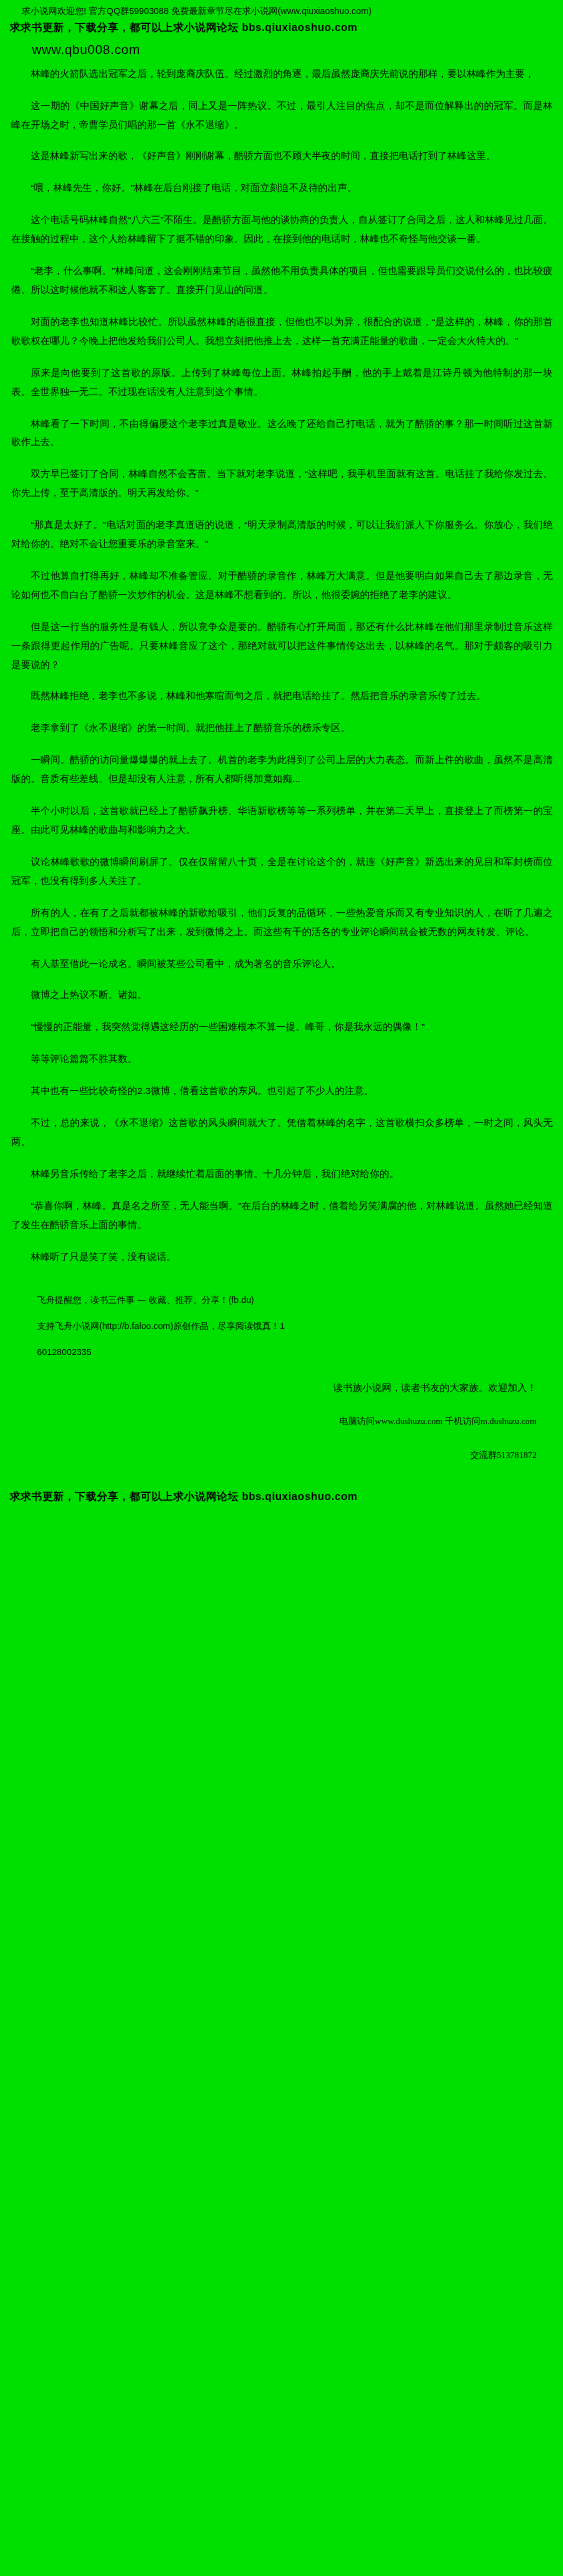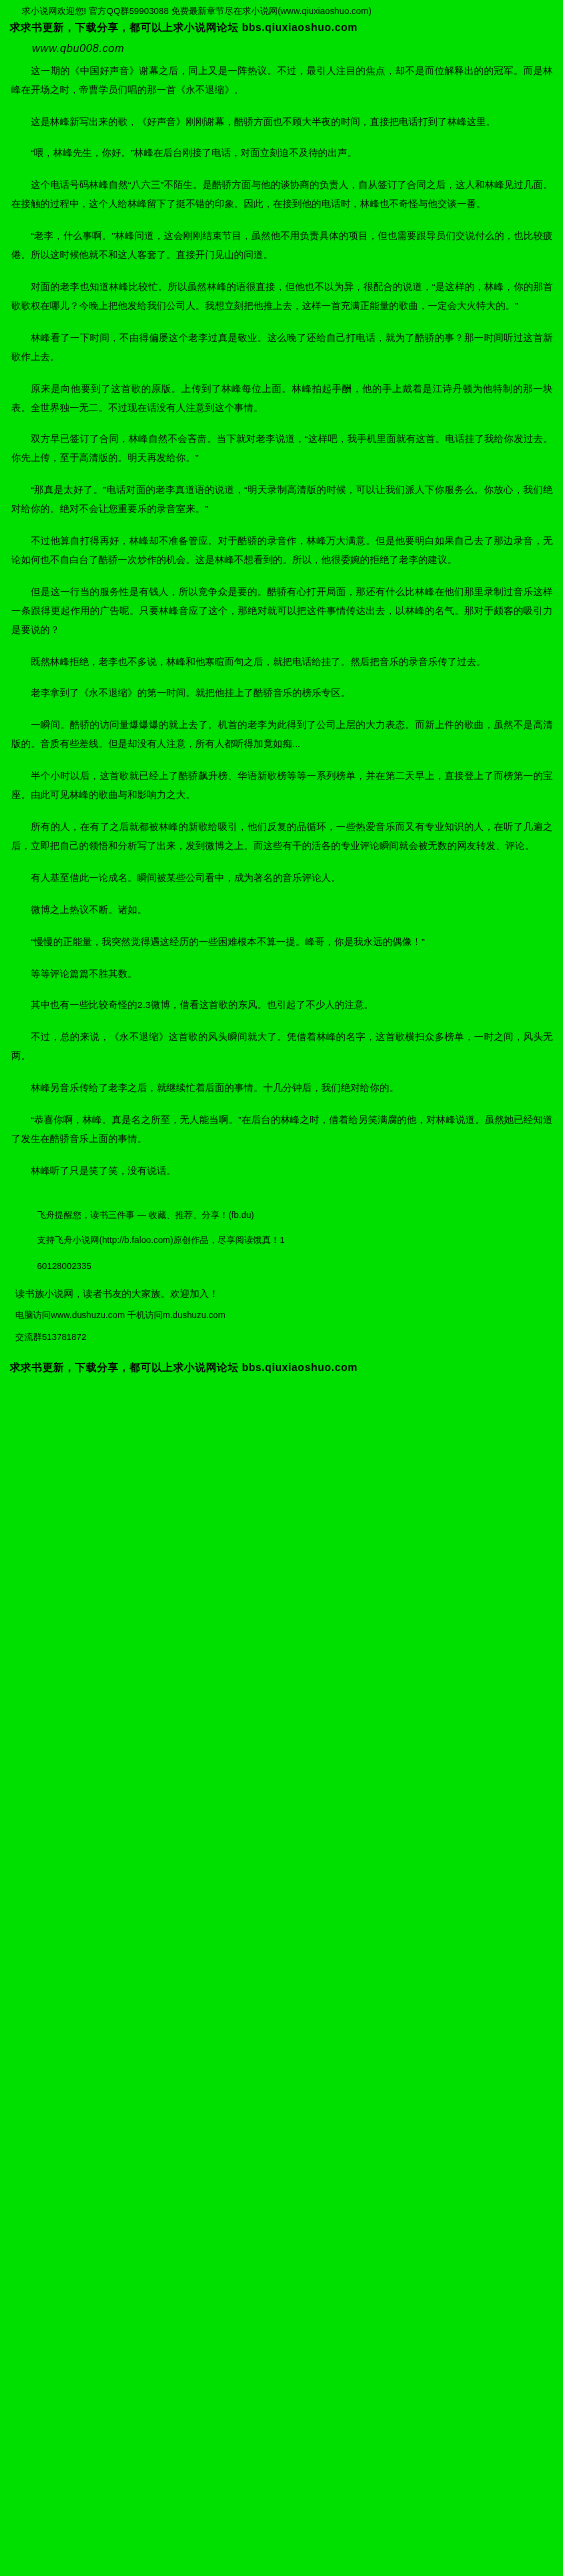--- a/index.html
+++ b/index.html
@@ -34,23 +34,22 @@
   .promo-line {
     padding: 3.2px 9.7px 0 9.7px;
     font-size: 10.5px;
     font-weight: bold;
     letter-spacing: 0.4px;
     white-space: nowrap;
     overflow: hidden;
   }
   .url-line {
     padding: 6.4px 9.7px 8px 32px;
-    font-size: 11px;
+    font-size: 13px;
     letter-spacing: 0.4px;
-    font-style: italic;
   }
   .body-text {
     padding: 0 11.3px;
   }
   .para {
     font-size: 9.7px;
     line-height: 1.95;
     text-indent: 2em;
     margin: 0 0 13px 0;
     text-align: justify;
@@ -61,24 +60,25 @@
   }
   .footer-line {
     font-size: 8.9px;
     line-height: 2.0;
     margin: 8px;
   }
   .footer-line.indent {
     text-indent: 2em;
   }
   .footer-center {
-    text-align: left;
+    text-align: right;
     font-size: 8.9px;
     line-height: 2.0;
-    margin: 4px;
+    margin: 16px;
+    font-family: Liberation Serif, serif;
   }
   .footer-center.big {
     font-size: 9.7px;
   }
   .bottom-promo {
     padding: 9.7px 9.7px 8px 9.7px;
     font-size: 10.5px;
     font-weight: bold;
     letter-spacing: 0.4px;
     white-space: nowrap;
@@ -92,36 +92,38 @@
 
   <div class="top-bar">
     <div class="top-line">求小说网欢迎您!  官方QQ群59903088 免费最新章节尽在求小说网(www.qiuxiaoshuo.com)</div>
   </div>
 
   <div class="promo-line">求求书更新，下载分享，都可以上求小说网论坛  bbs.qiuxiaoshuo.com</div>
 
   <div class="url-line">www.qbu008.com</div>
 
   <div class="body-text">
+    <p class="para">林峰的火箭队选出冠军之后，轮到庞裔庆队伍。经过激烈的角逐，最后虽然庞裔庆先前说的那样，要以林峰作为主要，</p>
     <p class="para">这一期的《中国好声音》谢幕之后，同上又是一阵热议。不过，最引人注目的焦点，却不是而位解释出的的冠军。而是林峰在开场之时，帝曹学员们唱的那一首《永不退缩》。</p>
     <p class="para">这是林峰新写出来的歌，《好声音》刚刚谢幕，酷骄方面也不顾大半夜的时间，直接把电话打到了林峰这里。</p>
     <p class="para">“喂，林峰先生，你好。”林峰在后台刚接了电话，对面立刻迫不及待的出声。</p>
     <p class="para">这个电话号码林峰自然“八六三”不陌生。是酷骄方面与他的谈协商的负责人，自从签订了合同之后，这人和林峰见过几面。在接触的过程中，这个人给林峰留下了挺不错的印象。因此，在接到他的电话时，林峰也不奇怪与他交谈一番。</p>
     <p class="para">“老李，什么事啊。”林峰问道，这会刚刚结束节目，虽然他不用负责具体的项目，但也需要跟导员们交说付么的，也比较疲倦。所以这时候他就不和这人客套了。直接开门见山的问道。</p>
     <p class="para">对面的老李也知道林峰比较忙。所以虽然林峰的语很直接，但他也不以为异，很配合的说道，“是这样的，林峰，你的那首歌歌权在哪儿？今晚上把他发给我们公司人。我想立刻把他推上去，这样一首充满正能量的歌曲，一定会大火特大的。”</p>
+    <p class="para">原来是向他要到了这首歌的原版。上传到了林峰每位上面。林峰拍起手酬，他的手上戴着是江诗丹顿为他特制的那一块表。全世界独一无二。不过现在话没有人注意到这个事情。</p>
     <p class="para">林峰看了一下时间，不由得偏屡这个老李过真是敬业。这么晚了还给自己打电话，就为了酷骄的事？那一时间听过这首新歌作上去。</p>
-    <p class="para">原来是向他要到了这首歌的原版。上传到了林峰每位上面。林峰拍起手酬，他的手上戴着是江诗丹顿为他特制的那一块表。全世界独一无二。不过现在话没有人注意到这个事情。</p>
     <p class="para">双方早已签订了合同，林峰自然不会吝啬。当下就对老李说道，“这样吧，我手机里面就有这首。电话挂了我给你发过去。你先上传，至于高清版的。明天再发给你。”</p>
     <p class="para">“那真是太好了。”电话对面的老李真道语的说道，“明天录制高清版的时候，可以让我们派人下你服务么。你放心，我们绝对给你的。绝对不会让您重要乐的录音室来。”</p>
     <p class="para">不过他算自打得再好，林峰却不准备管应。对于酷骄的录音作，林峰万大满意。但是他要明白如果自己去了那边录音，无论如何也不自白台了酷骄一次炒作的机会。这是林峰不想看到的。所以，他很委婉的拒绝了老李的建议。</p>
     <p class="para">但是这一行当的服务性是有钱人，所以竞争众是要的。酷骄有心打开局面，那还有什么比林峰在他们那里录制过音乐这样一条跟得更起作用的广告呢。只要林峰音应了这个，那绝对就可以把这件事情传达出去，以林峰的名气。那对于颇客的吸引力是要说的？</p>
     <p class="para">既然林峰拒绝，老李也不多说，林峰和他寒暄而句之后，就把电话给挂了。然后把音乐的录音乐传了过去。</p>
     <p class="para">老李拿到了《永不退缩》的第一时间。就把他挂上了酷骄音乐的榜乐专区。</p>
     <p class="para">一瞬间。酷骄的访问量爆爆爆的就上去了。机首的老李为此得到了公司上层的大力表态。而新上件的歌曲，虽然不是高清版的。音质有些差线。但是却没有人注意，所有人都听得加竟如痴...</p>
     <p class="para">半个小时以后，这首歌就已经上了酷骄飙升榜、华语新歌榜等等一系列榜单，并在第二天早上，直接登上了而榜第一的宝座。由此可见林峰的歌曲与和影响力之大。</p>
+    <p class="para">议论林峰歌歌的微博瞬间刷屏了。仅在仅留留八十页，全是在讨论这个的，就连《好声音》新选出来的见目和军封榜而位冠军，也没有得到多人关注了。</p>
     <p class="para">所有的人，在有了之后就都被林峰的新歌给吸引，他们反复的品循环，一些热爱音乐而又有专业知识的人，在听了几遍之后，立即把自己的领悟和分析写了出来，发到微博之上。而这些有干的活各的专业评论瞬间就会被无数的网友转发、评论。</p>
     <p class="para">有人基至借此一论成名。瞬间被某些公司看中，成为著名的音乐评论人。</p>
     <p class="para">微博之上热议不断。诸如。</p>
     <p class="para">“慢慢的正能量，我突然觉得遇这经历的一些困难根本不算一提。峰哥，你是我永远的偶像！”</p>
     <p class="para">等等评论篇篇不胜其数。</p>
     <p class="para">其中也有一些比较奇怪的2.3微博，借看这首歌的东风。也引起了不少人的注意。</p>
     <p class="para">不过，总的来说，《永不退缩》这首歌的风头瞬间就大了。凭借着林峰的名字，这首歌横扫众多榜单，一时之间，风头无两。</p>
     <p class="para">林峰另音乐传给了老李之后，就继续忙着后面的事情。十几分钟后，我们绝对给你的。</p>
     <p class="para">“恭喜你啊，林峰。真是名之所至，无人能当啊。”在后台的林峰之时，借着给另笑满腐的他，对林峰说道。虽然她已经知道了发生在酷骄音乐上面的事情。</p>
     <p class="para">林峰听了只是笑了笑，没有说话。</p>

